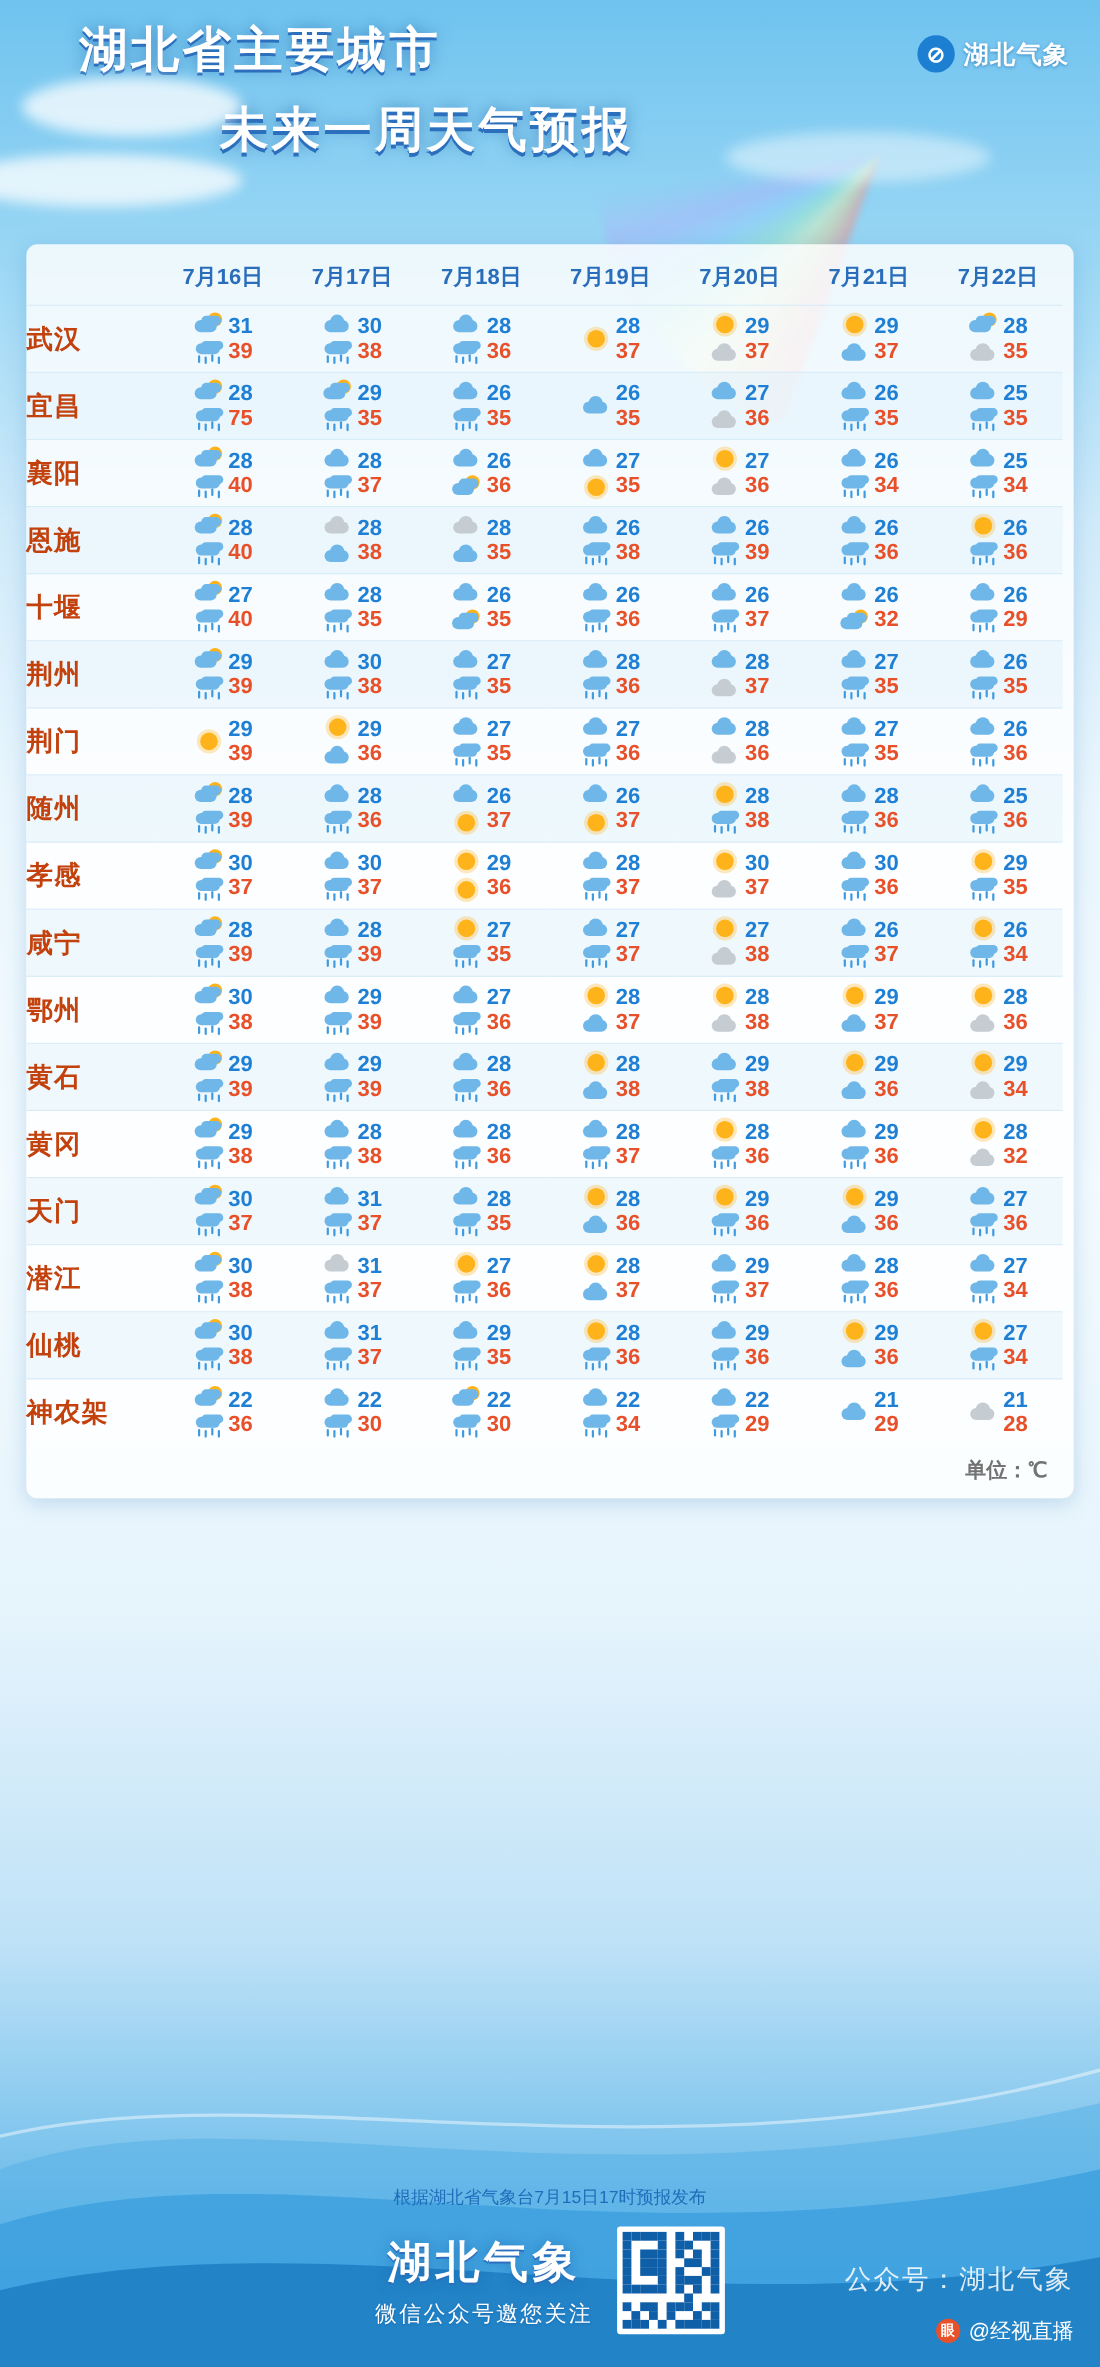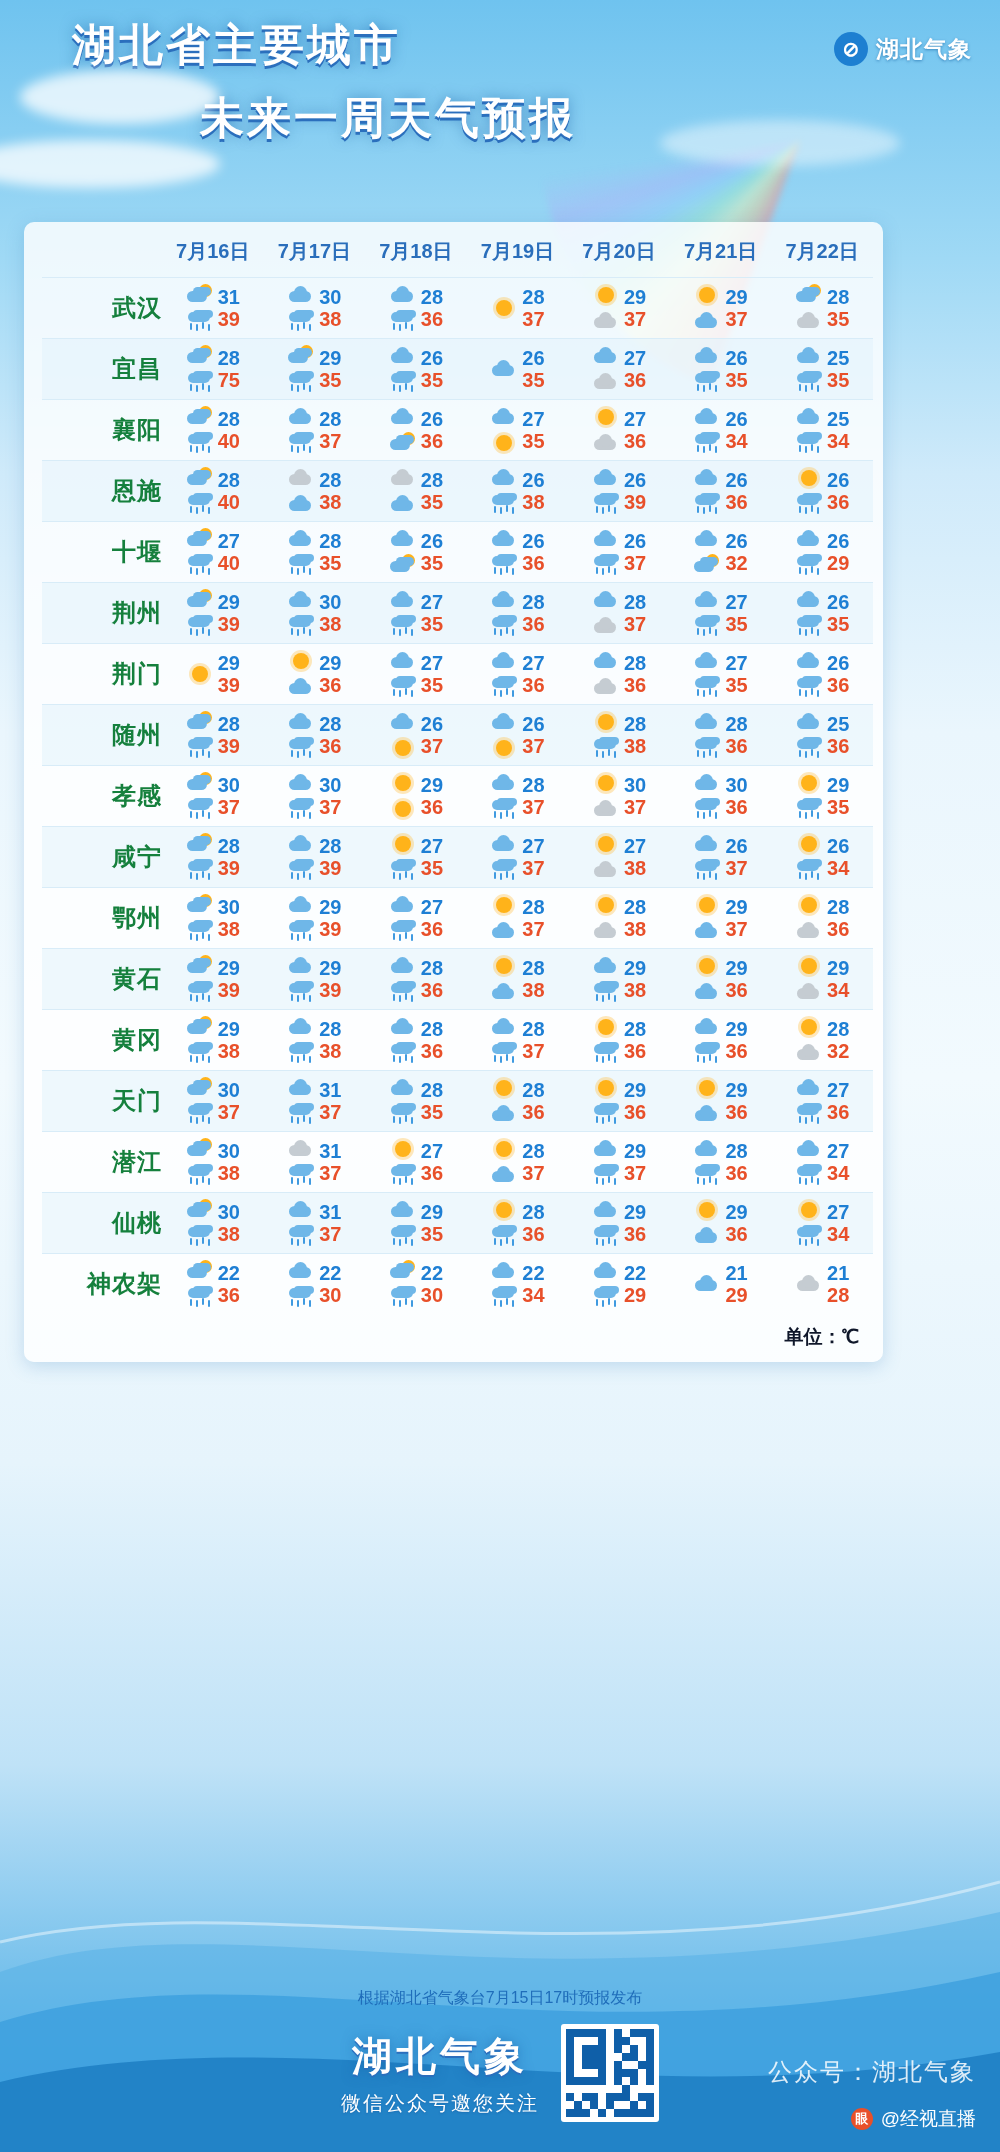--- a/index.html
+++ b/index.html
@@ -47,36 +47,36 @@
   .title1,.title2{
     font-weight:bold; color:#ffffff; letter-spacing:3px;
     text-shadow: 0 3px 0 #2b6fbd, 0 0 14px rgba(20,90,160,.55);
     font-family:"Liberation Sans",sans-serif;
   }
   .title1{ font-size:44px; text-align:left; padding-left:72px; }
   .title2{ font-size:44px; text-align:left; padding-left:200px; margin-top:14px;}
 
   
   .card{
-    position:absolute; left:24px; top:222px; width:859px;
+    position:absolute; left:24px; top:222px; width:952px;
     background:rgba(255,255,255,.82);
     border-radius:10px;
     box-shadow:0 4px 18px rgba(60,130,190,.25);
-    padding:6px 10px 8px 18px;
+    padding:6px 10px 8px 0;
   }
   table{ width:100%; border-collapse:collapse; table-layout:fixed;}
   th.city-h{ width:120px;}
   th{
     font-size:20px; color:#2a6ebb; font-weight:bold; padding:10px 0 12px 0;
     text-align:center;
   }
   tbody tr{ border-top:1px solid #d8ecf8; }
   tbody tr:nth-child(even){ background:rgba(226,243,252,.55); }
   td.city{
-    text-align:right; font-size:24px; font-weight:bold; color:#15803d;
+    text-align:left; font-size:24px; font-weight:bold; color:#c2410c;
     letter-spacing:1px;
   }
   td.cell{ padding:6px 0; }
   .cellbox{ display:flex; align-items:center; justify-content:center; gap:4px;}
   .temps{ display:flex; flex-direction:column; line-height:1.12; }
   .low{ font-size:20px; color:#1e7fd4; font-weight:bold; }
   .high{ font-size:20px; color:#e8502a; font-weight:bold; }
   .icons{ display:flex; flex-direction:column; gap:4px; align-items:center;}
   .ico{ width:28px; height:22px; position:relative; display:block;}
 
@@ -116,21 +116,21 @@
     background:#6fb7e8; border-radius:8px;
     box-shadow:4px -3px 0 -1px #6fb7e8;
   }
   .ico.rain::after{
     content:""; position:absolute; left:4px; top:13px; width:2px;height:7px;
     background:#3f9ae0; border-radius:1px;
     box-shadow:6px 1px 0 #3f9ae0, 12px -1px 0 #3f9ae0, 18px 1px 0 #3f9ae0;
   }
 
   .unit{
-    text-align:right; font-size:19px; color:#0f172a; font-weight:bold;
+    text-align:right; font-size:19px; color:#737373; font-weight:bold;
     padding:10px 14px 4px 0;
   }
 
   
   .footnote{
     position:absolute; left:0; right:0; top:1988px; text-align:center;
     font-size:16px; color:#1f6dba;
   }
   .brand{
     position:absolute; left:0; right:0; top:2024px;

